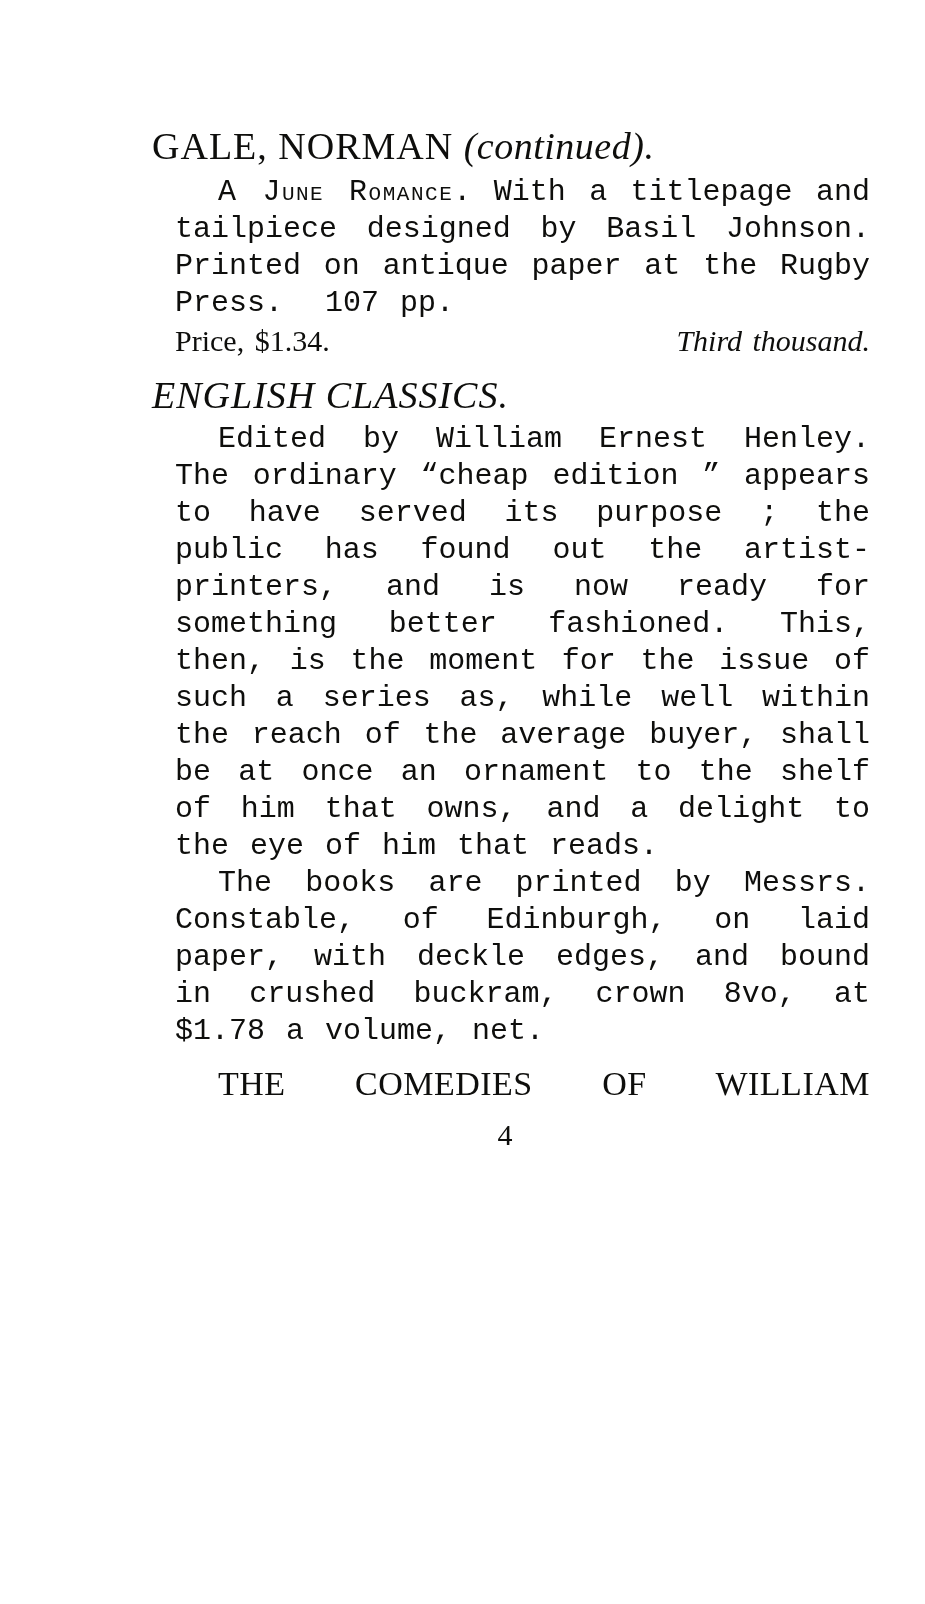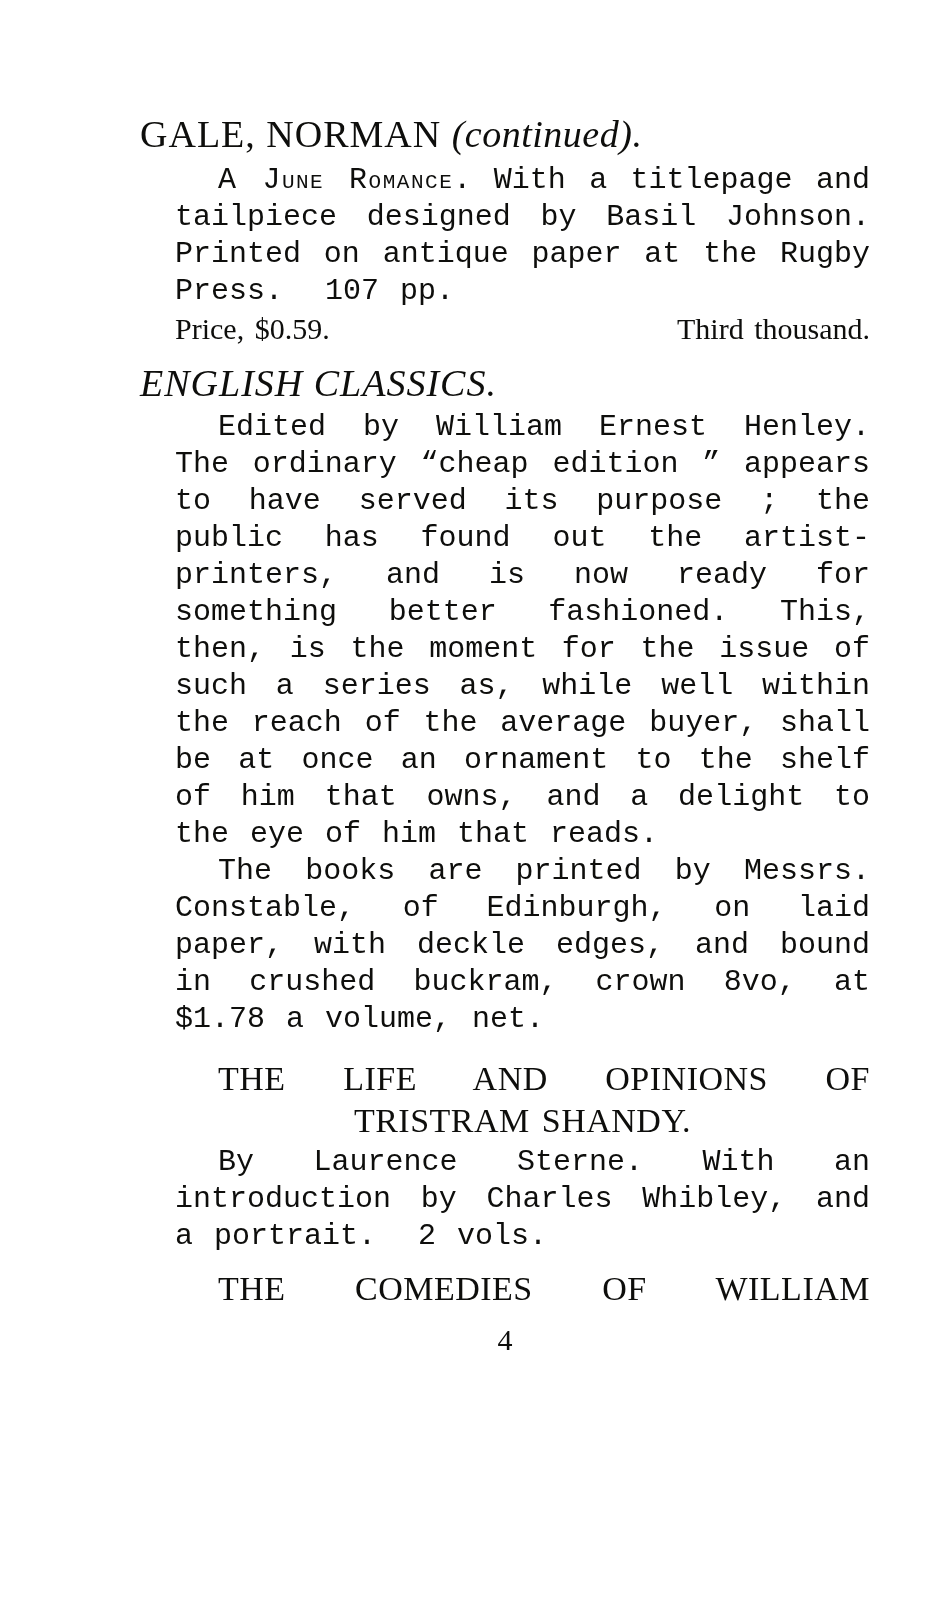--- a/index.html
+++ b/index.html
@@ -14,21 +14,21 @@
     font-family: "Liberation Serif", serif;
     font-size: 30px;
     line-height: 37px;
     box-sizing: border-box;
     padding: 112px 55px 0 140px;
     overflow: hidden;
     text-rendering: optimizeLegibility;
   }
 
   .entry-heading {
-    margin: 0;
+    margin: 12px;
     font-size: 38px;
     line-height: 44px;
     font-weight: normal;
     letter-spacing: 1px;
     white-space: nowrap;
   }
   .entry-heading .cont {
     font-style: italic;
     letter-spacing: 0.5px;
   }
@@ -54,21 +54,21 @@
     margin-right: 0.7em;
   }
 
   .gap-before { padding-left: 1.4em; }
 
   .price-line {
     display: flex;
     justify-content: space-between;
     margin: 0;
   }
-  .edition { }
+  .edition { font-style: italic; }
 
   .book-title {
     font-size: 34px;
     line-height: 42px;
     letter-spacing: 0.5px;
     margin-top: 20px;
     margin-bottom: 2px;
   }
   .book-title .line1 {
     margin-left: 43px;
@@ -91,40 +91,33 @@
 <body>
 
 <div class="page">
 
   <section>
     <h2 class="entry-heading first"><span>GALE, NORMAN</span> <span class="cont">(continued).</span></h2>
 
     <div class="entry-body">
       <p><span class="sc-title">A June Romance.</span><span>With a titlepage and tailpiece designed by Basil Johnson.  Printed on antique paper at the Rugby Press.</span><span class="gap-before">107 pp.</span></p>
       <div class="price-line">
-        <span>Price, $0.59.</span>
+        <span>Price, $1.34.</span>
         <span class="edition">Third thousand.</span>
       </div>
     </div>
   </section>
 
   <section>
     <h2 class="entry-heading second">ENGLISH CLASSICS.</h2>
 
     <div class="entry-body">
       <p>Edited by William Ernest Henley.  The ordinary “cheap edition ” appears to have served its purpose ; the public has found out the artist-printers, and is now ready for something better fashioned.  This, then, is the moment for the issue of such a series as, while well within the reach of the average buyer, shall be at once an ornament to the shelf of him that owns, and a delight to the eye of him that reads.</p>
       <p>The books are printed by Messrs. Constable, of Edinburgh, on laid paper, with deckle edges, and bound in crushed buckram, crown 8vo, at $1.78 a volume, net.</p>
 
-      <div>
-        <div class="book-title">
-          <div class="line1">THE LIFE AND OPINIONS OF</div>
-          <div class="line2">TRISTRAM SHANDY.</div>
-        </div>
-        <p class="book-desc"><span>By Laurence Sterne.  With an introduction by Charles Whibley, and a portrait.</span><span class="gap-before">2 vols.</span></p>
-      </div>
 
       <div>
         <div class="book-title tight">
           <div class="line1">THE COMEDIES OF WILLIAM</div>
         </div>
       </div>
     </div>
   </section>
 
   <div class="page-number">4</div>

